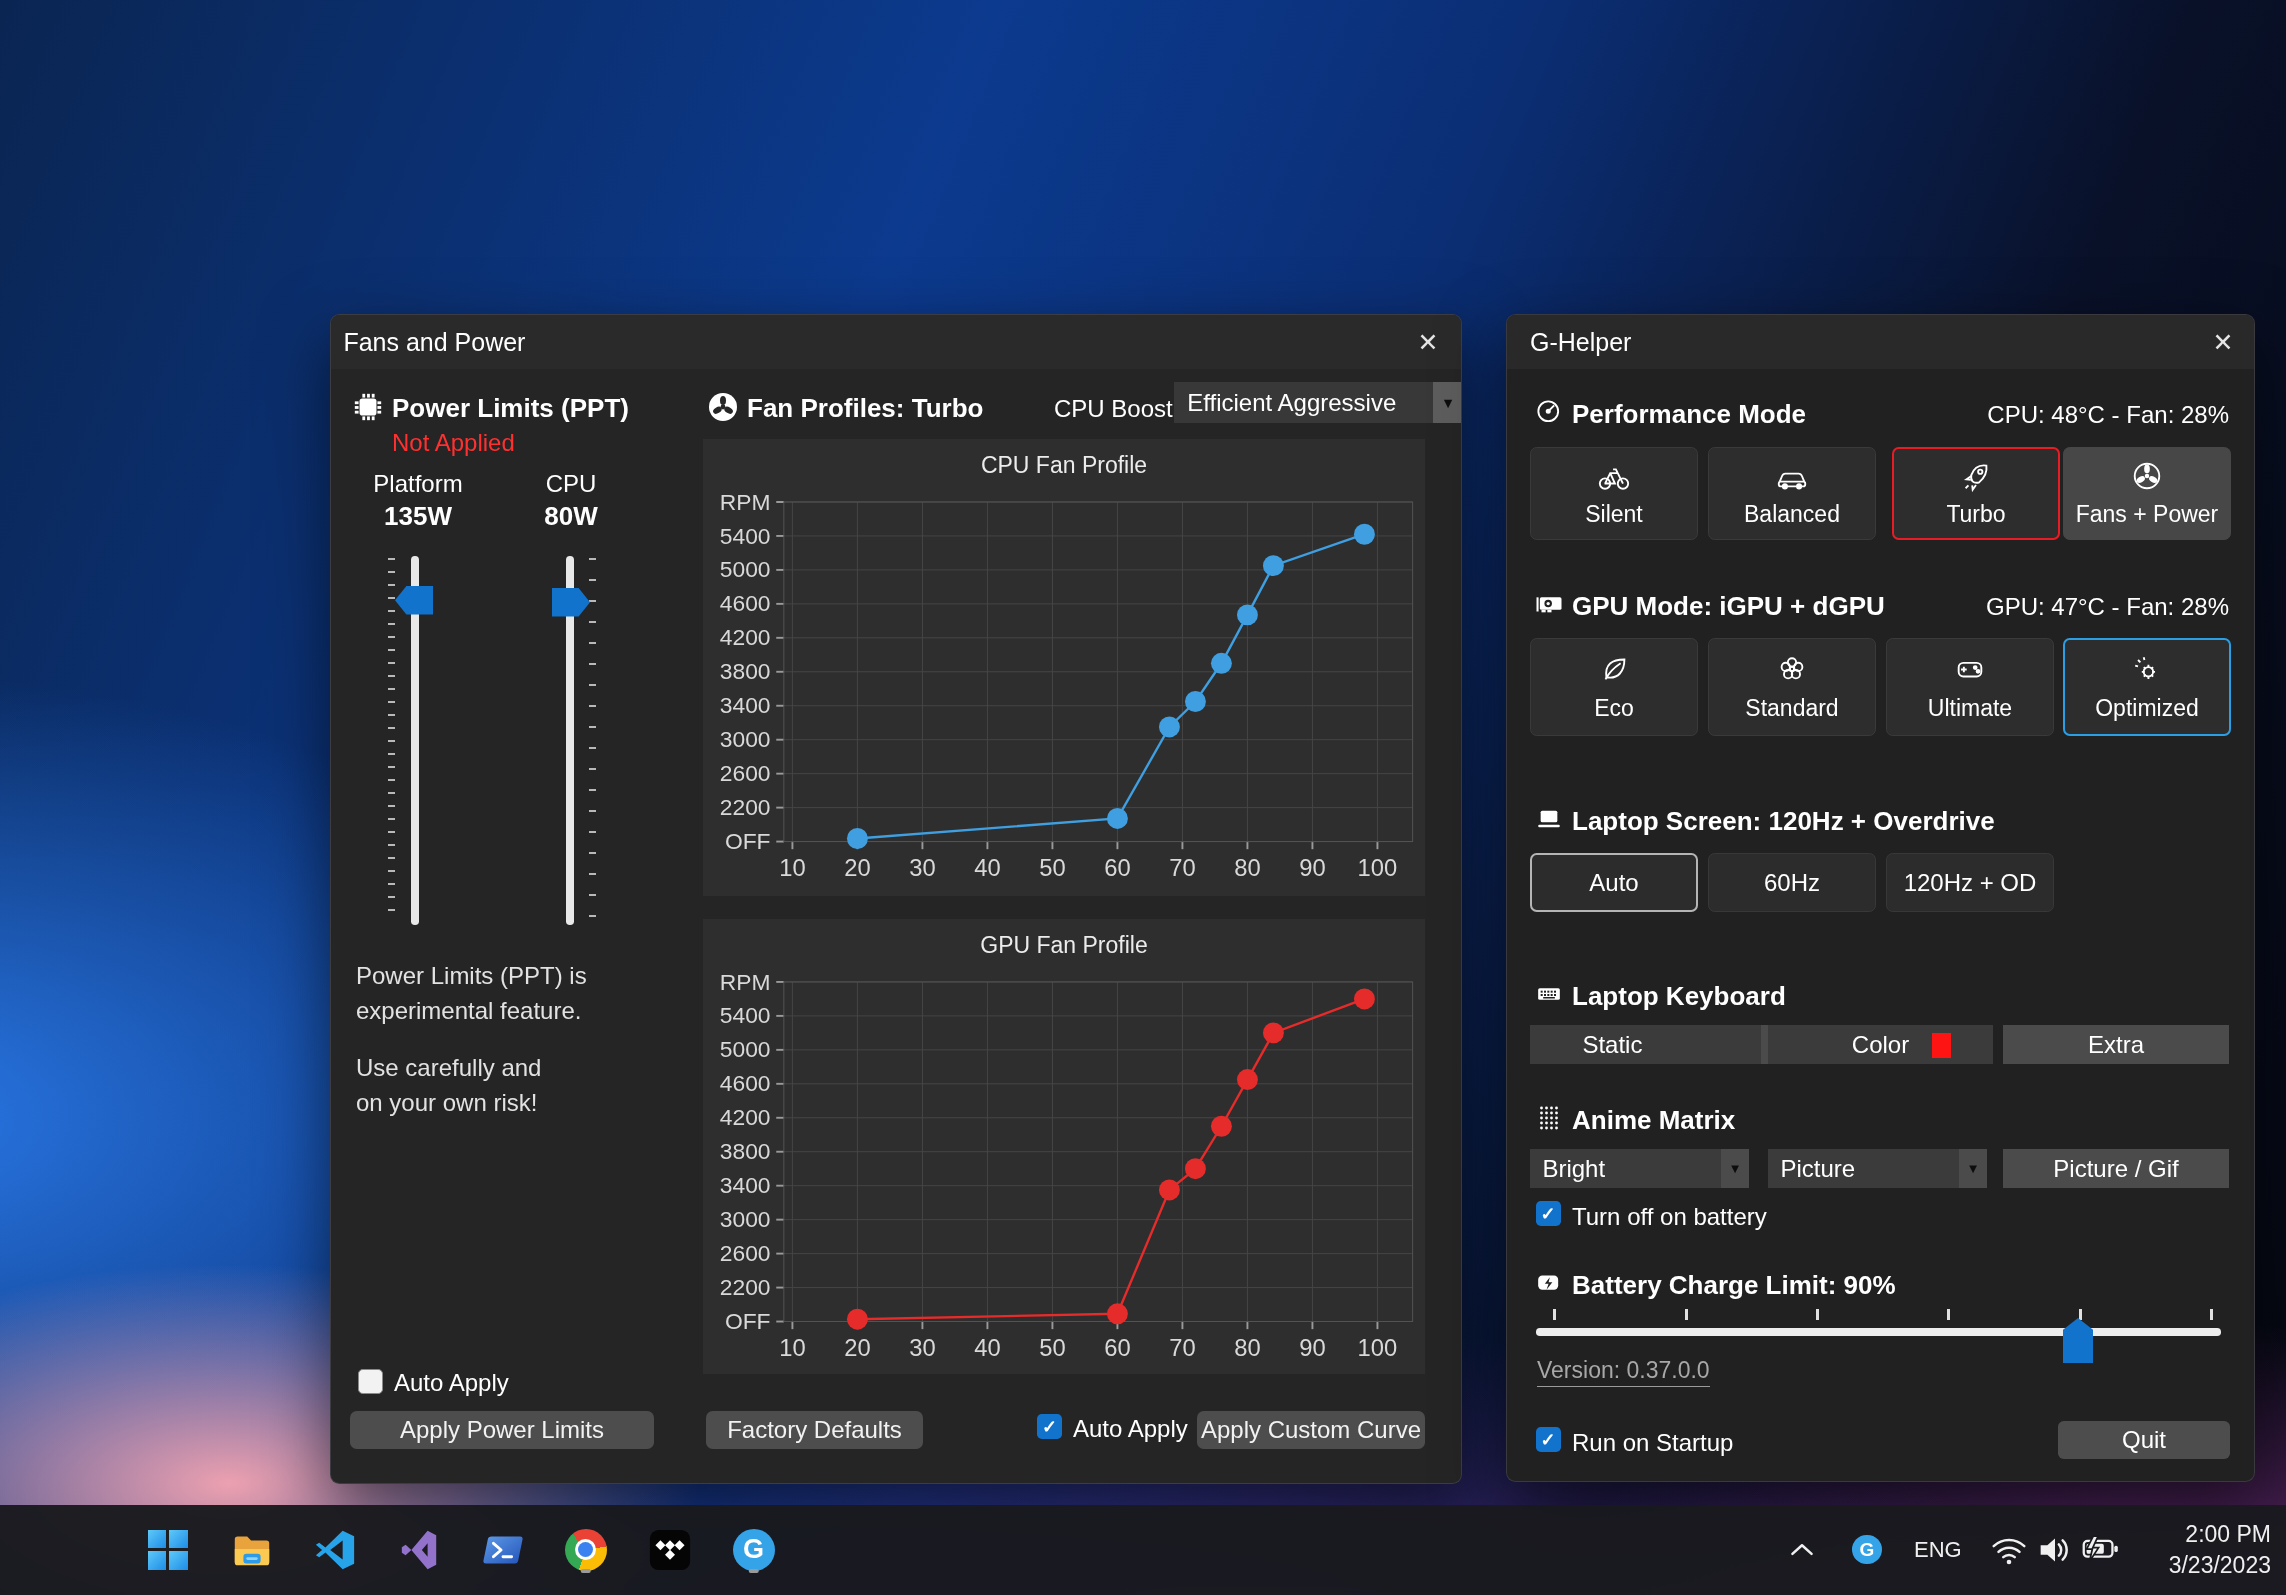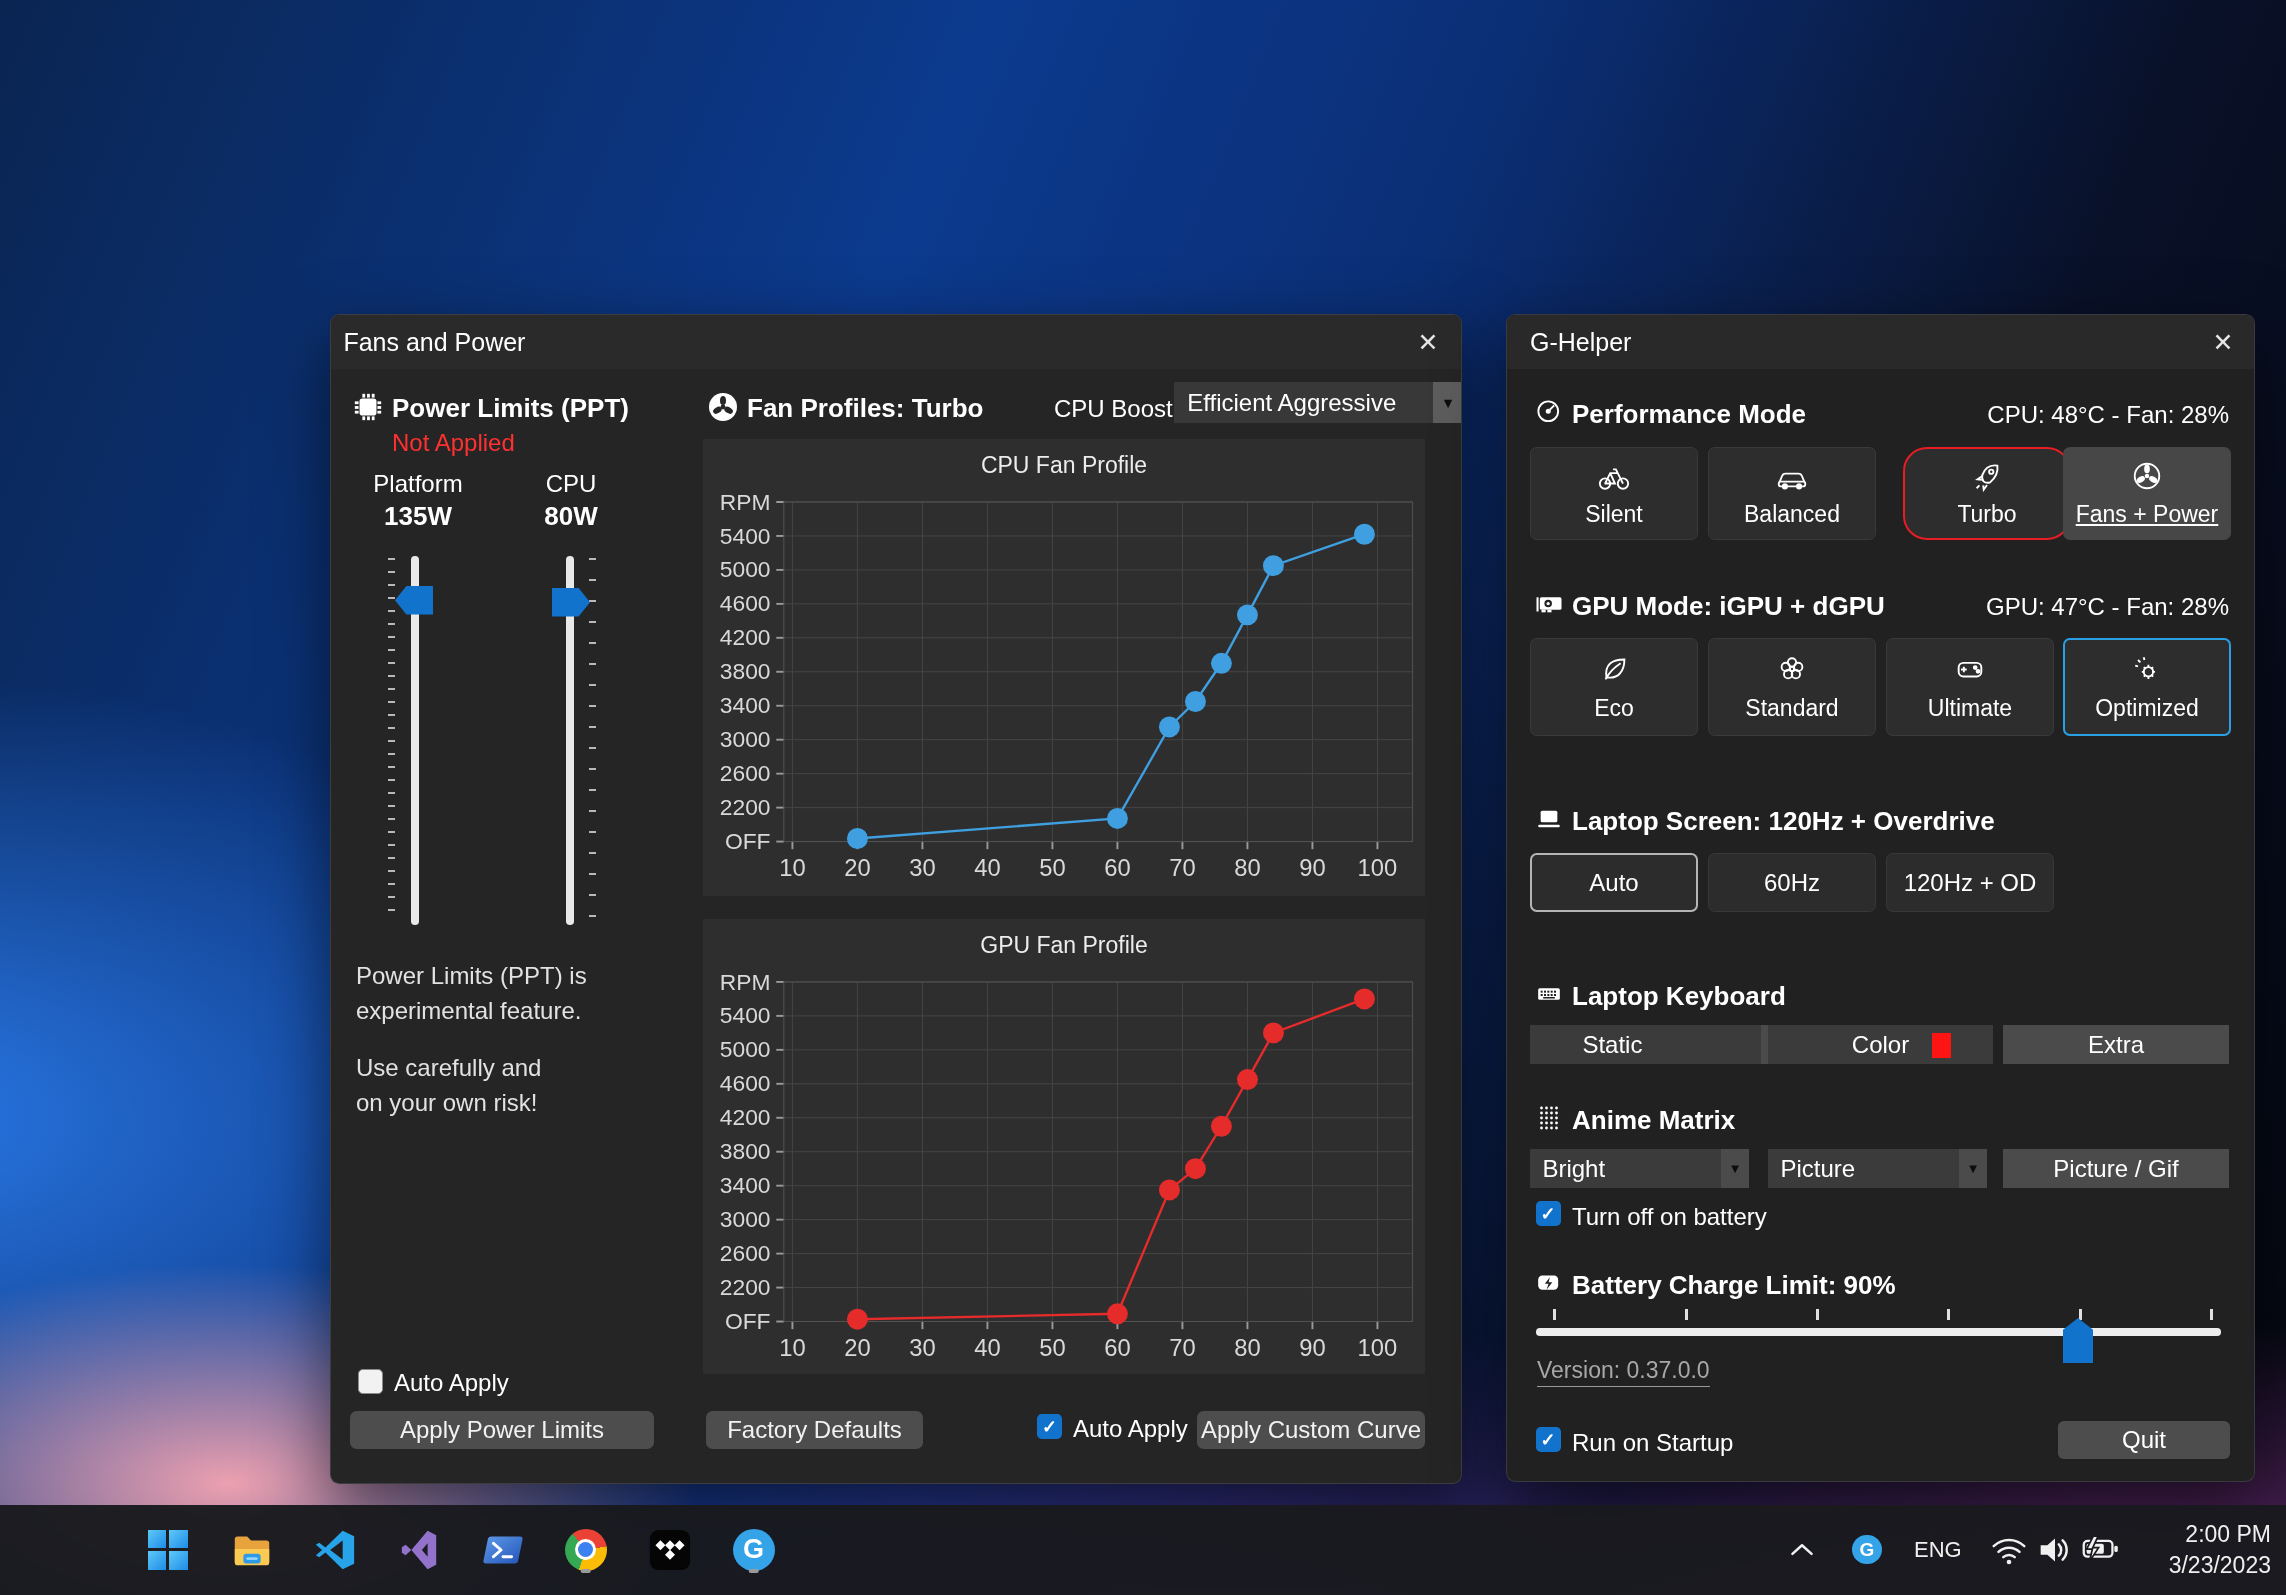--- a/index.html
+++ b/index.html
@@ -382,30 +382,30 @@
     <div class="gmode-btn" style="left:201px;top:132px;">
       <span class="m-ic">
         <svg viewBox="0 0 36 36" fill="none" stroke="#fff" stroke-width="2">
           <path d="M5,24 l2.5,-6 q1,-2.5 3.5,-2.5 h14 q2.5,0 3.5,2.5 l2.5,6"></path>
           <rect x="4" y="24" width="28" height="5" rx="2"></rect>
           <circle cx="10.5" cy="29" r="2.2" fill="#fff"></circle>
             <circle cx="25.5" cy="29" r="2.2" fill="#fff"></circle>
           </svg></span>
       <span class="m-lbl">Balanced</span>
     </div>
-    <div class="gmode-btn sel-red" style="left:396px;top:132px;border-radius:24px;">
+    <div class="gmode-btn sel-red" style="left:385px;top:132px;">
       <span class="m-ic">
         <svg viewBox="0 0 36 36" fill="none" stroke="#fff" stroke-width="2">
           <path d="M21,25 c-6,1 -9,-2 -8,-8 C16,9 22,6 29,7 c1,7 -2,13 -8,18z"></path>
           <circle cx="22.5" cy="13.5" r="2.3"></circle>
           <path d="M13,18 l-5,3.5 4.5,.5 M18,27.5 l-3.5,5 -.5,-4.5 M10,28 l-3,3"></path>
           </svg></span>
       <span class="m-lbl">Turbo</span>
     </div>
-    <div class="gmode-btn lighter" style="left:556px;top:132px;text-decoration:underline;">
+    <div class="gmode-btn lighter" style="left:556px;top:132px;">
       <span class="m-ic">
         <svg viewBox="0 0 36 36" fill="none" stroke="#fff" stroke-width="2">
           <circle cx="18" cy="18" r="13"></circle>
           <g fill="#fff" stroke="none">
               <ellipse cx="18" cy="10.5" rx="3" ry="4.6"></ellipse>
           <ellipse cx="18" cy="10.5" rx="3" ry="4.6" transform="rotate(120 18 18)"></ellipse>
           <ellipse cx="18" cy="10.5" rx="3" ry="4.6" transform="rotate(240 18 18)"></ellipse>
           <circle cx="18" cy="18" r="2.4"></circle>
             </g>
           </svg></span>

